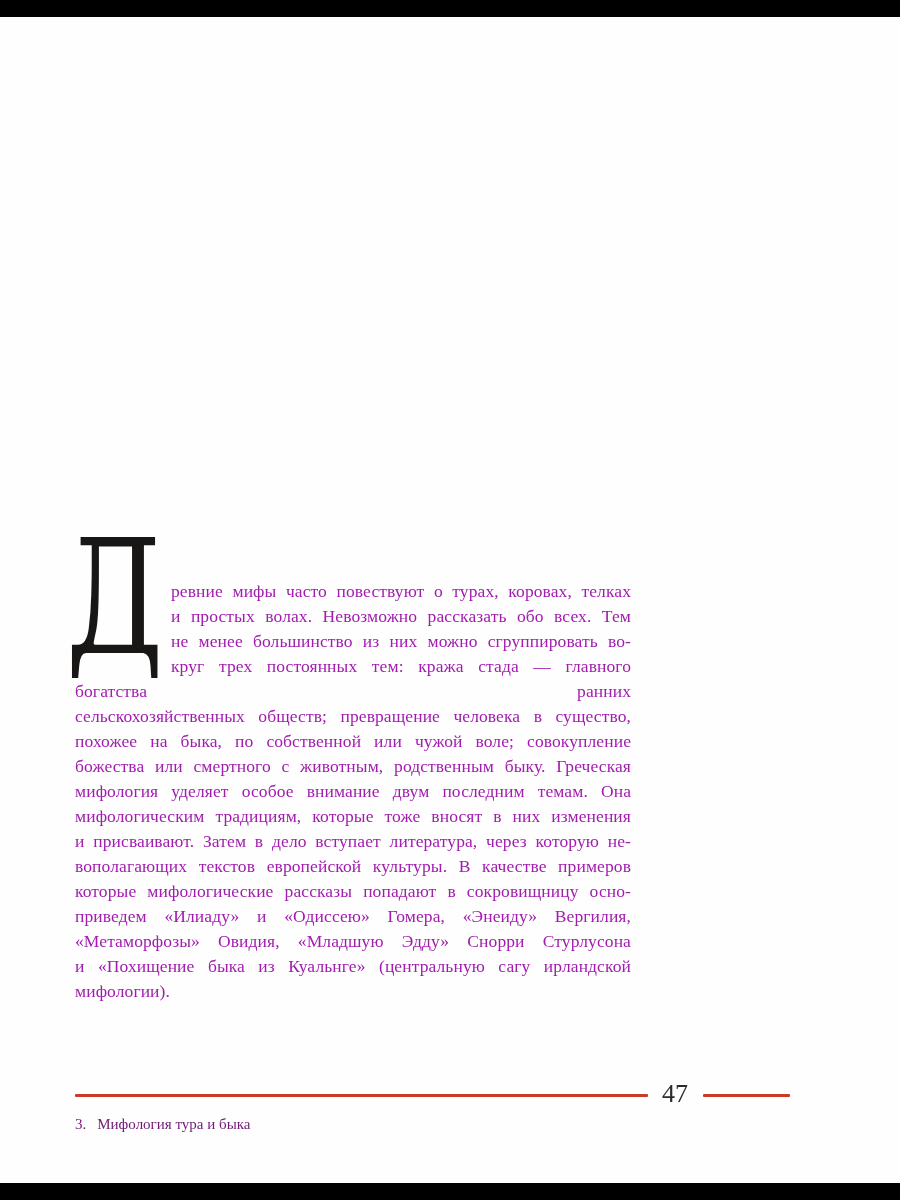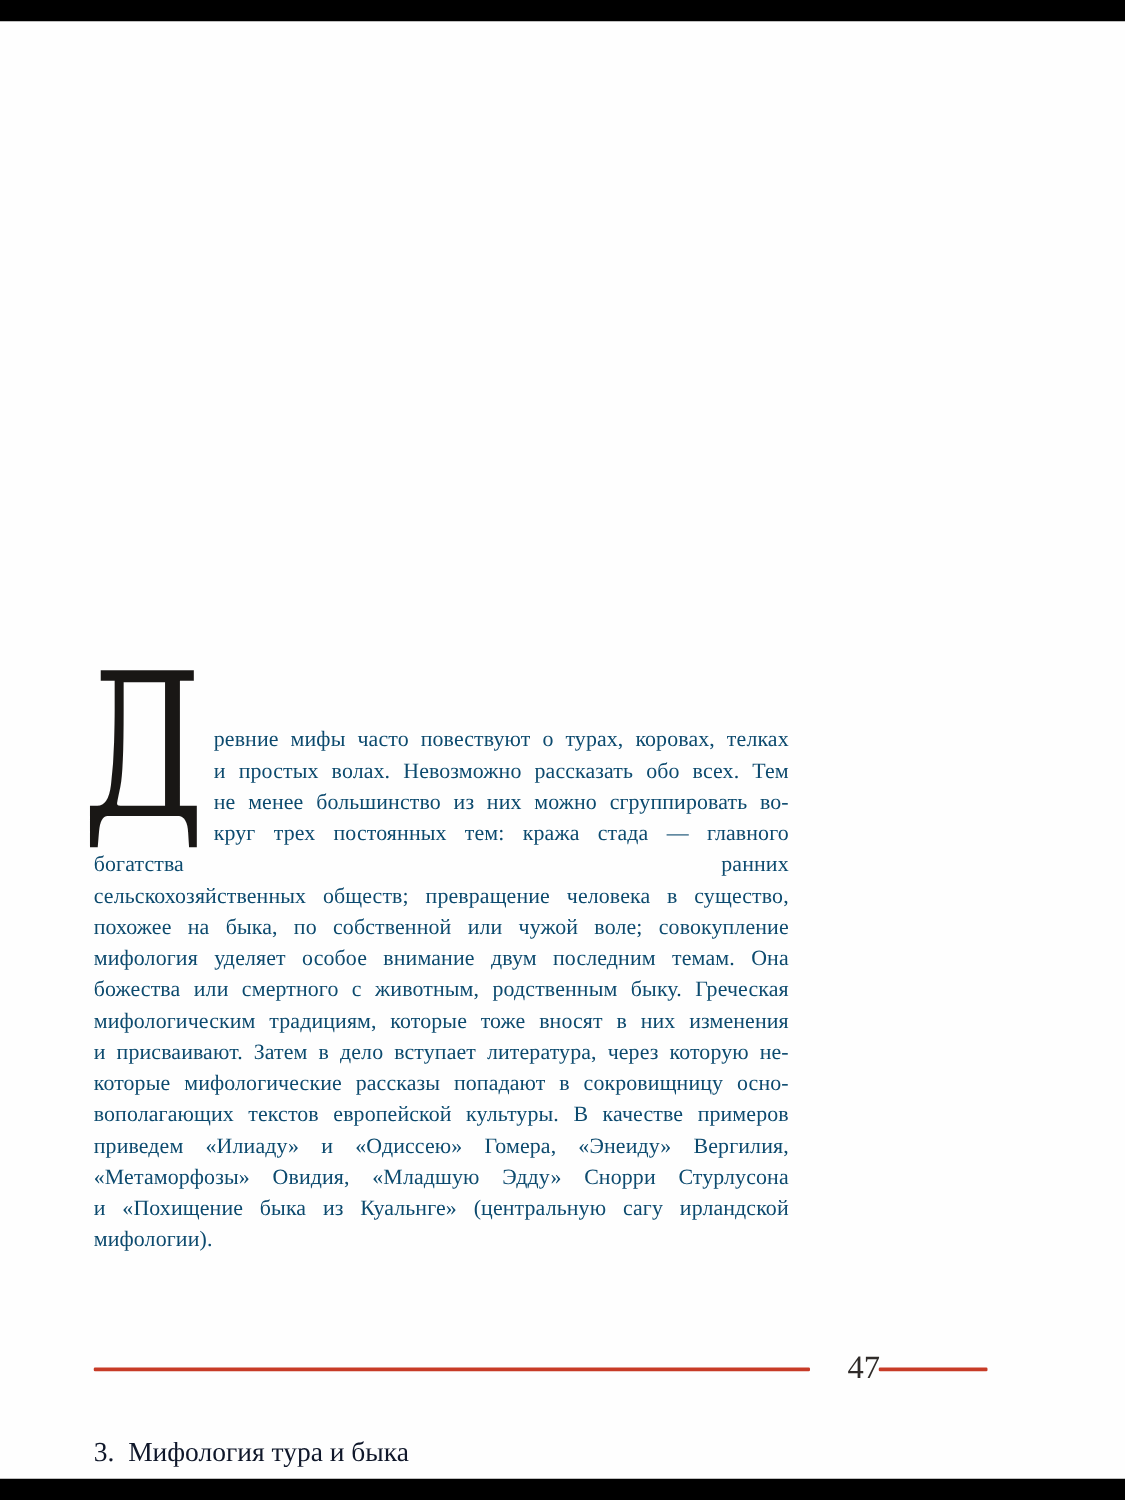--- a/index.html
+++ b/index.html
@@ -26,21 +26,21 @@
   .letterbox.bottom { top: 1183px; }
 
   
   .paragraph {
     position: absolute;
     left: 75px;
     top: 579px;
     width: 556px;
     font-size: 17.5px;
     line-height: 25px;
-    color: #0c4a6e;
+    color: #a21caf;
     letter-spacing: 0.1px;
   }
   .dropcap-spacer {
     float: left;
     width: 96px;
     height: 76px;
   }
   .line {
     text-align: justify;
     text-align-last: justify;
@@ -68,30 +68,30 @@
     height: 2.5px;
     border-radius: 1px;
   }
   .rule.left-rule  { left: 75px;  top: 1094px; width: 573px; }
   .rule.right-rule { left: 703px; top: 1094px; width: 87px;  }
   .page-number {
     position: absolute;
     left: 646px;
     top: 1079px;
     width: 58px;
-    text-align: right;
+    text-align: center;
     font-size: 26px;
     color: #2f2b29;
   }
   .running-footer {
     position: absolute;
     left: 75px;
-    top: 1149px;
-    font-size: 22px;
-    color: #0f172a;
+    top: 1116px;
+    font-size: 15px;
+    color: #701a75;
   }
   .running-footer .chapter-title {
     margin-left: 11px;
   }
 </style>
 </head>
 <body>
 
 <div id="stage">
 
@@ -100,26 +100,26 @@
   <span class="dropcap">Д</span>
 
   <div class="paragraph">
     <div class="dropcap-spacer"></div>
     <div class="line">ревние мифы часто повествуют о турах, коровах, телках</div>
     <div class="line">и простых волах. Невозможно рассказать обо всех. Тем</div>
     <div class="line">не менее большинство из них можно сгруппировать во-</div>
     <div class="line">круг трех постоянных тем: кража стада — главного богатства ранних</div>
     <div class="line">сельскохозяйственных обществ; превращение человека в существо,</div>
     <div class="line">похожее на быка, по собственной или чужой воле; совокупление</div>
+    <div class="line">божества или смертного с животным, родственным быку. Греческая</div>
     <div class="line">мифология уделяет особое внимание двум последним темам. Она</div>
-    <div class="line">божества или смертного с животным, родственным быку. Греческая</div>
     <div class="line">мифологическим традициям, которые тоже вносят в них изменения</div>
     <div class="line">и присваивают. Затем в дело вступает литература, через которую не-</div>
+    <div class="line">вополагающих текстов европейской культуры. В качестве примеров</div>
     <div class="line">которые мифологические рассказы попадают в сокровищницу осно-</div>
-    <div class="line">вополагающих текстов европейской культуры. В качестве примеров</div>
     <div class="line">приведем «Илиаду» и «Одиссею» Гомера, «Энеиду» Вергилия,</div>
     <div class="line">«Метаморфозы» Овидия, «Младшую Эдду» Снорри Стурлусона</div>
     <div class="line">и «Похищение быка из Куальнге» (центральную сагу ирландской</div>
     <div class="line last">мифологии).</div>
   </div>
 
   <div class="rule left-rule" style="background: rgb(199, 59, 39);"></div>
   <div class="page-number">47</div>
   <div class="rule right-rule" style="background: rgb(199, 59, 39);"></div>
 

